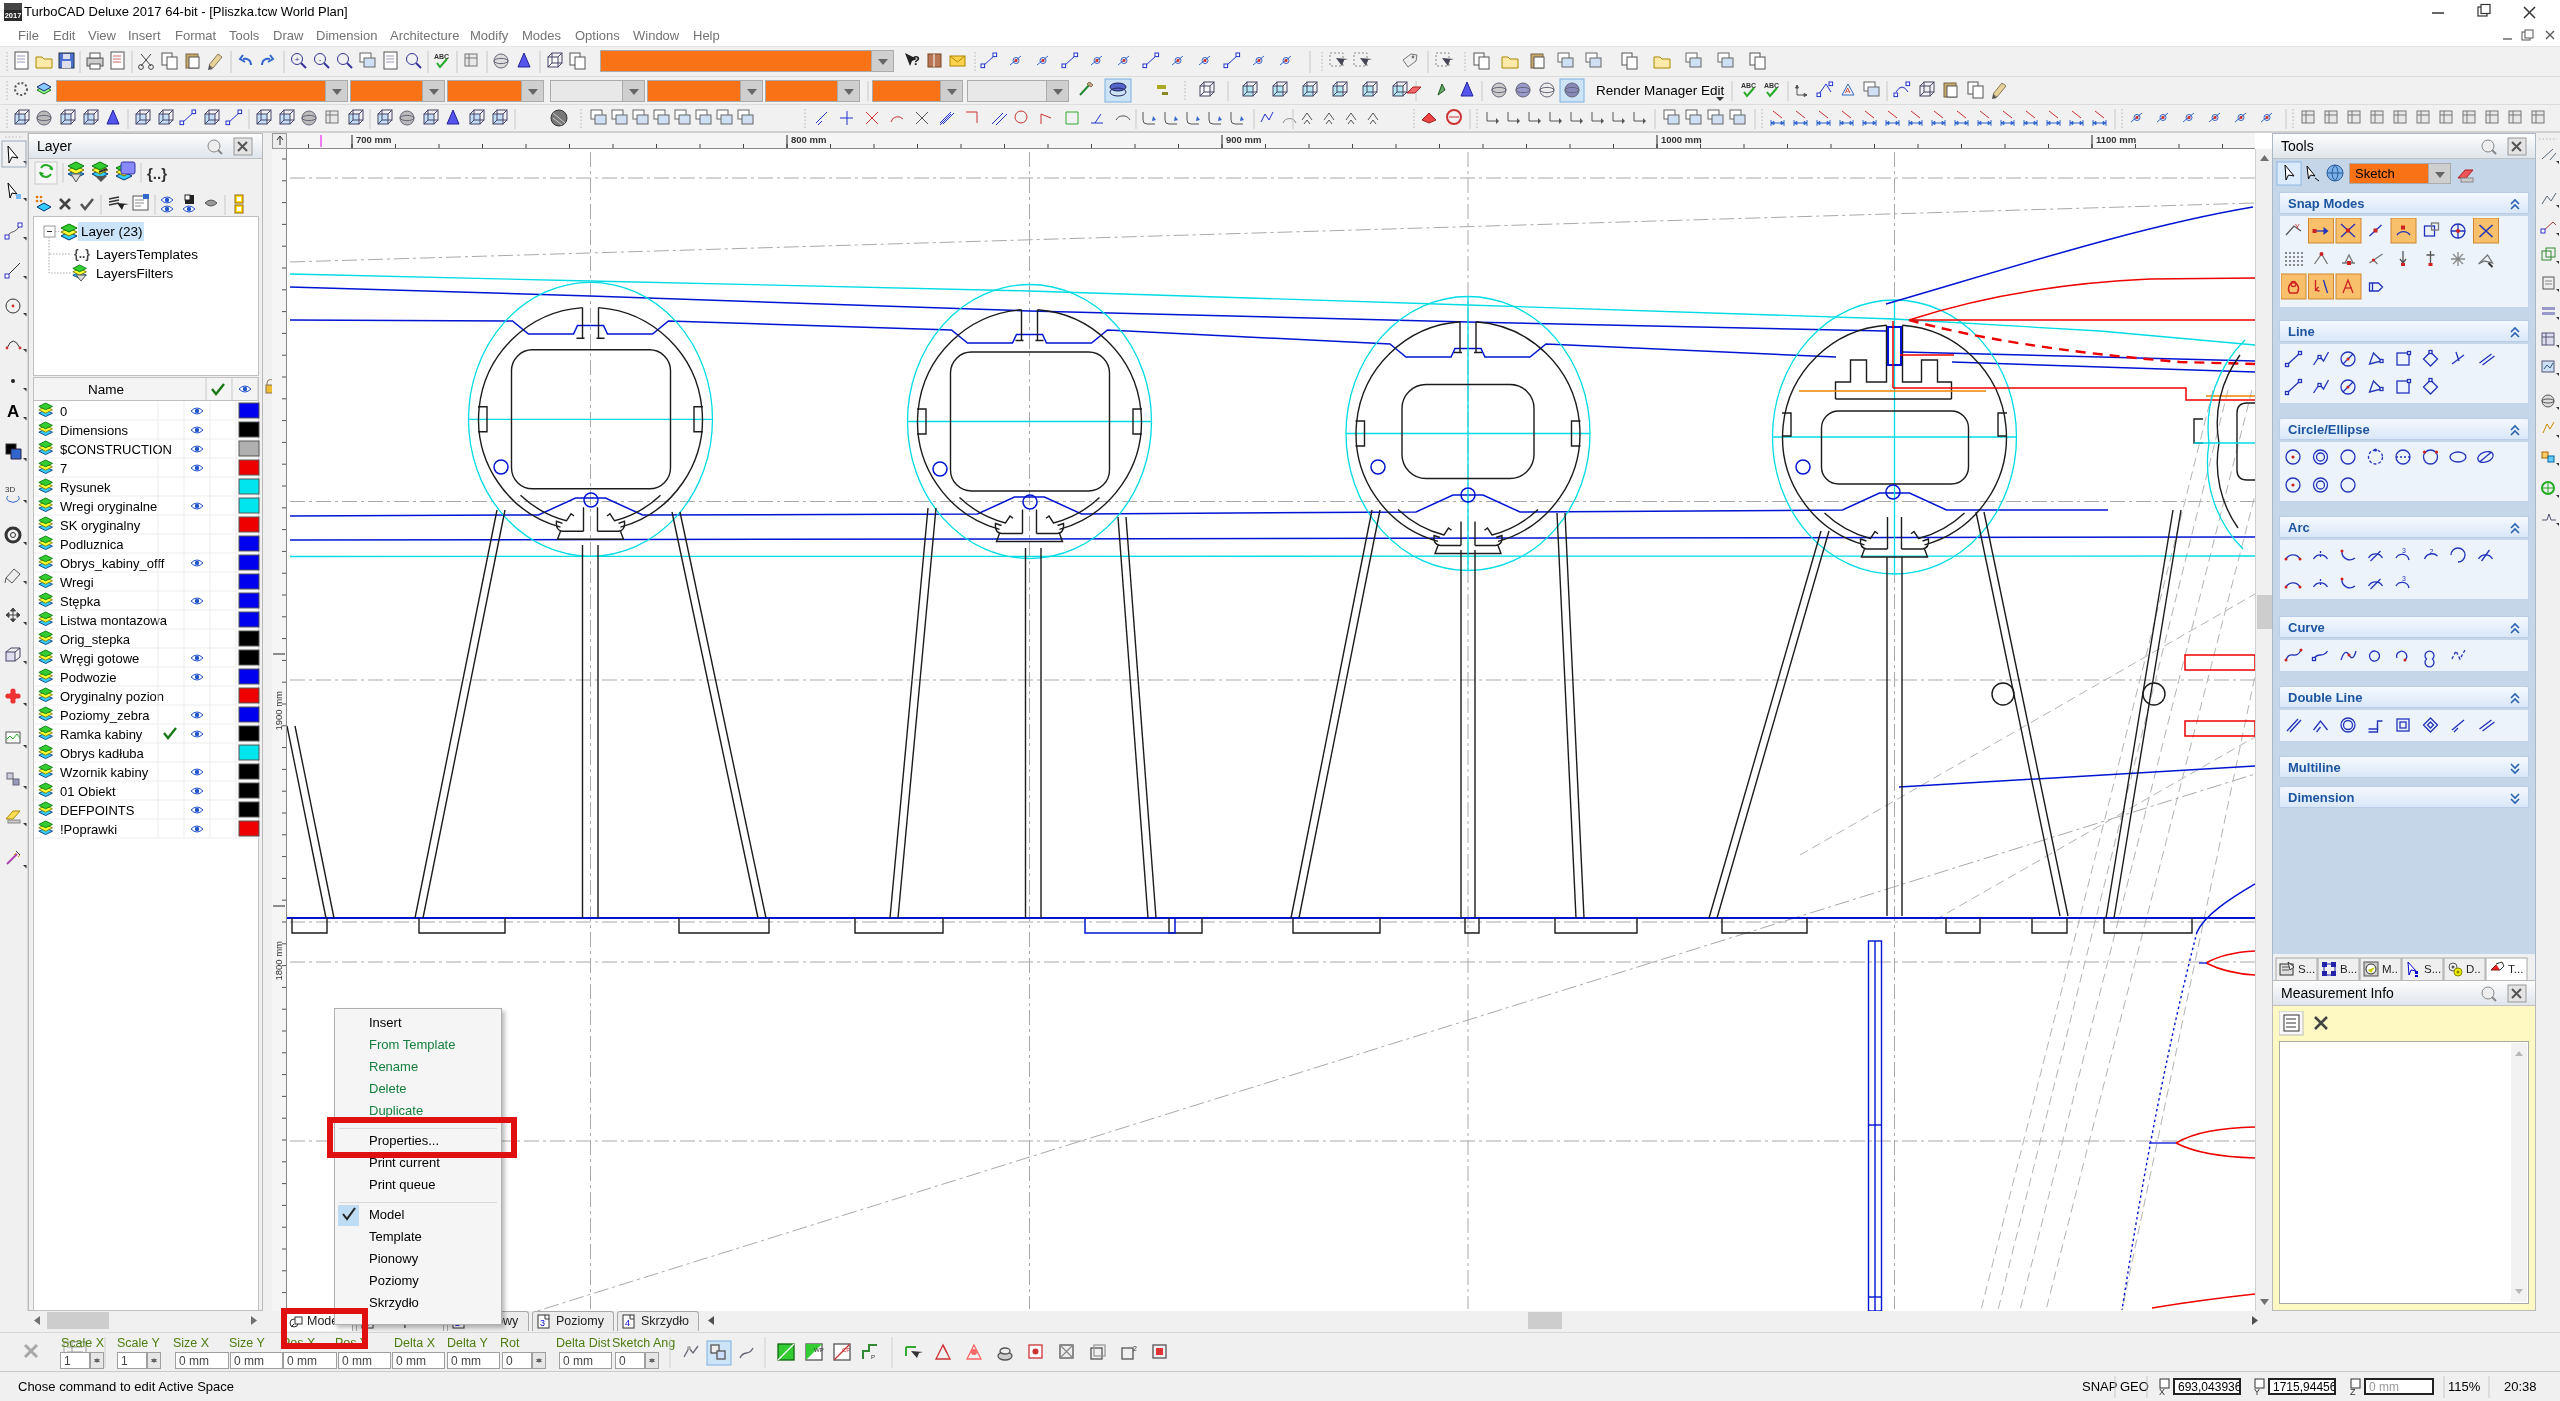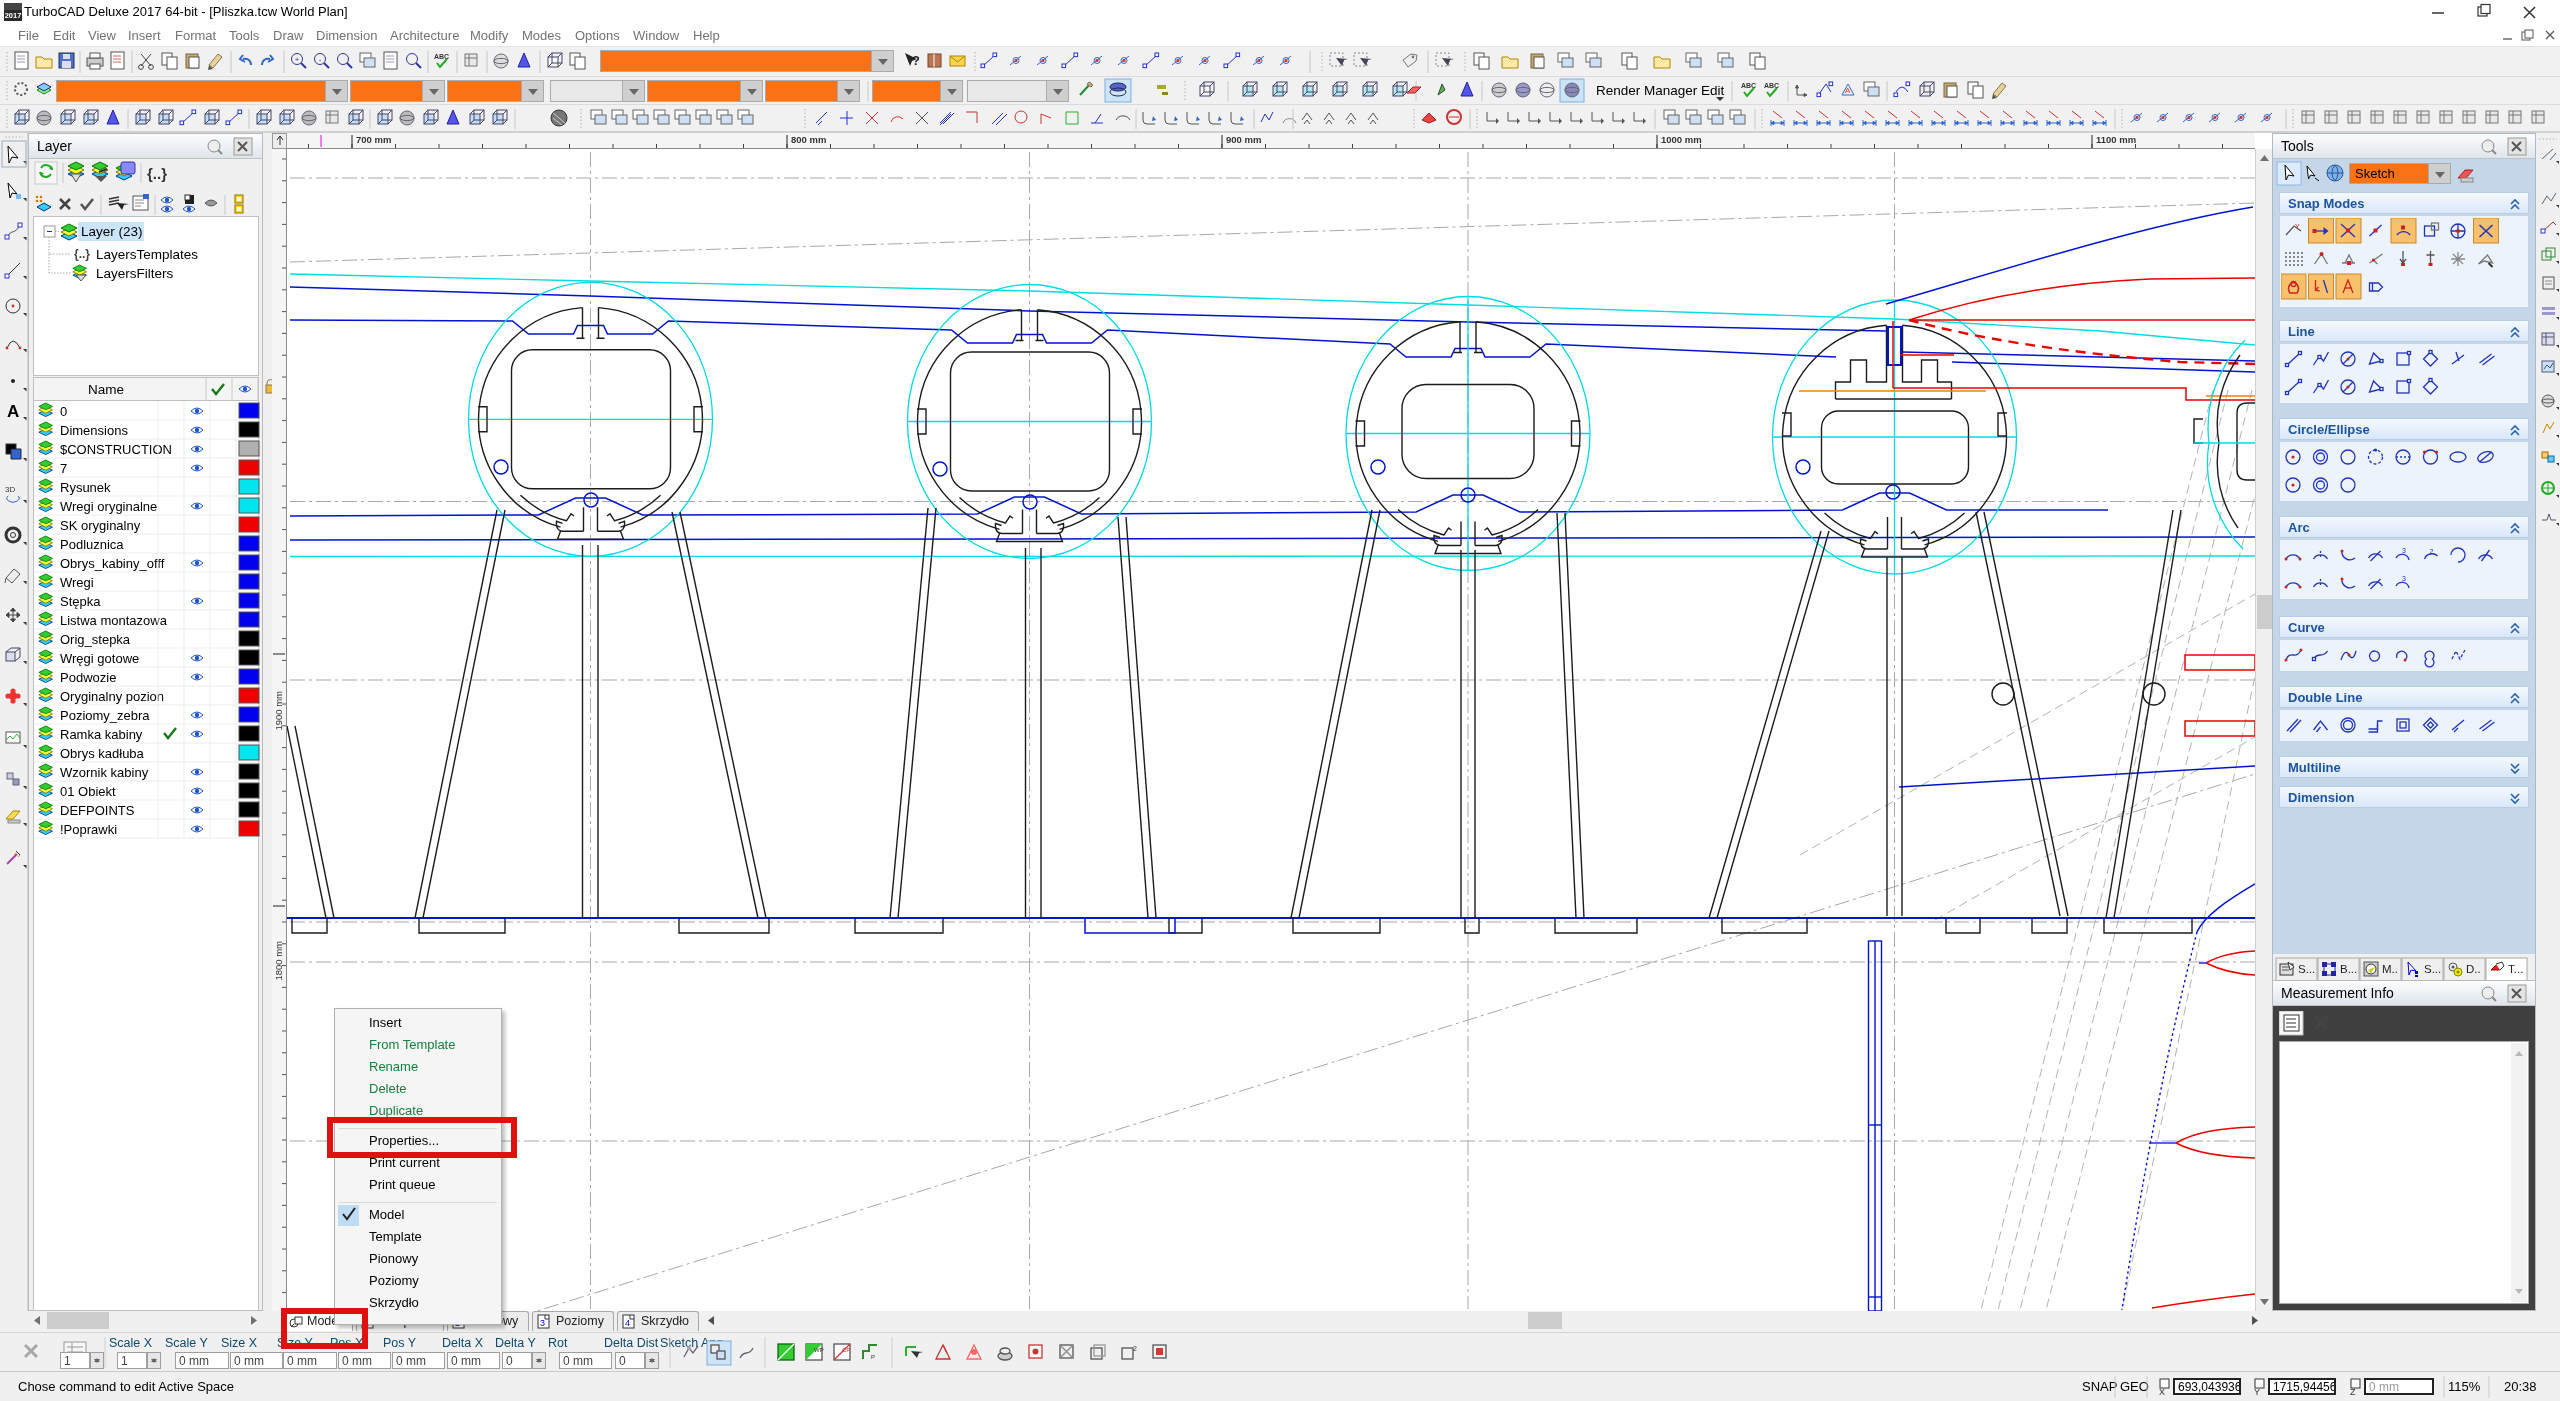--- a/index.html
+++ b/index.html
@@ -16,32 +16,32 @@
 .combo{position:absolute;height:22px;background:#f97316;border:1px solid #ababab;}
 .combo .btn{position:absolute;right:0;top:0;width:22px;height:20px;background:#cfcfcf;border-left:1px solid #ababab;}
 .combo .btn:after{content:"";position:absolute;left:6px;top:8px;border:5px solid transparent;border-top:6px solid #666;}
 .combo.gray{background:#e8e8e8;}
 #lefttb{left:0;top:133px;width:28px;height:1178px;background:#f0f0f0;border-right:1px solid #d8d8d8;}
 #layerpal{left:28px;top:133px;width:235px;height:1178px;background:#f0f0f0;border:1px solid #b9b9b9;}
 .paltitle{position:absolute;left:0;top:0;width:100%;height:25px;background:linear-gradient(#fdfdfd,#dfe5ec);border-bottom:1px solid #c2c2c2;}
 .paltitle .tt{position:absolute;left:8px;top:4px;font-size:14px;color:#000;}
 #canvaswrap{left:272px;top:133px;width:2000px;height:1178px;background:#fff;}
 #toolspal{left:2272px;top:133px;width:264px;height:847px;background:#c6d6e9;border:1px solid #aab8c8;}
-#measpal{left:2272px;top:980px;width:264px;height:331px;background:#404040;border:1px solid #b9b9b9;}
+#measpal{left:2272px;top:980px;width:264px;height:331px;background:#fef9c3;border:1px solid #b9b9b9;}
 #rightstrip{left:2536px;top:133px;width:24px;height:1178px;background:#f0f0f0;}
 #botrow{left:0;top:1311px;width:2560px;height:21px;background:#f0f0f0;}
 #inspector{left:0;top:1332px;width:2560px;height:39px;background:#f0f0f0;border-top:1px solid #d5d5d5;}
 #statusbar{left:0;top:1371px;width:2560px;height:30px;background:#f0f0f0;border-top:1px solid #c9c9c9;font-size:13px;color:#000;}
 .sechdr{position:absolute;left:6px;width:250px;height:22px;background:linear-gradient(#f4f9ff,#d9e7f8);border:1px solid #b9cdE6;border-radius:2px;}
 .sechdr span{position:absolute;left:8px;top:3px;font-size:13px;font-weight:bold;color:#1c54a0;}
 .icpane{position:absolute;left:6px;width:250px;background:#edf3fb;border:1px solid #c3d4ea;border-top:none;}
 .menuitem{position:absolute;left:34px;font-size:13px;color:#000;}
 .menuitem.dis{color:#15803d;}
 .field{position:absolute;top:19px;height:17px;background:#fff;border:1px solid #9f9f9f;font-size:12px;color:#444;padding:1px 3px;}
-.flabel{position:absolute;top:3px;font-size:12.5px;color:#0c4a6e;margin-left:48px;}
+.flabel{position:absolute;top:3px;font-size:12.5px;color:#4d7c0f;}
 .spin{position:absolute;top:19px;width:14px;height:17px;background:#e6e6e6;border:1px solid #9f9f9f;}
 .spin:before{content:"";position:absolute;left:3px;top:2px;border:3px solid transparent;border-bottom:4px solid #666;}
 .spin:after{content:"";position:absolute;left:3px;bottom:2px;border:3px solid transparent;border-top:4px solid #666;}
 .tab{position:absolute;top:0;height:20px;background:#ececec;border:1px solid #a8a8a8;border-bottom:none;border-radius:3px 3px 0 0;font-size:12.5px;color:#222;}
 .redbox{position:absolute;border:6px solid #e01010;z-index:60;}
 </style></head><body>
 <div class="abs" id="titlebar">
 <svg class="abs" style="left:4px;top:3px" width="18" height="18">
       <rect width="18" height="18" fill="#2a2a2a"></rect>
       <rect width="18" height="7" fill="#444"></rect>

